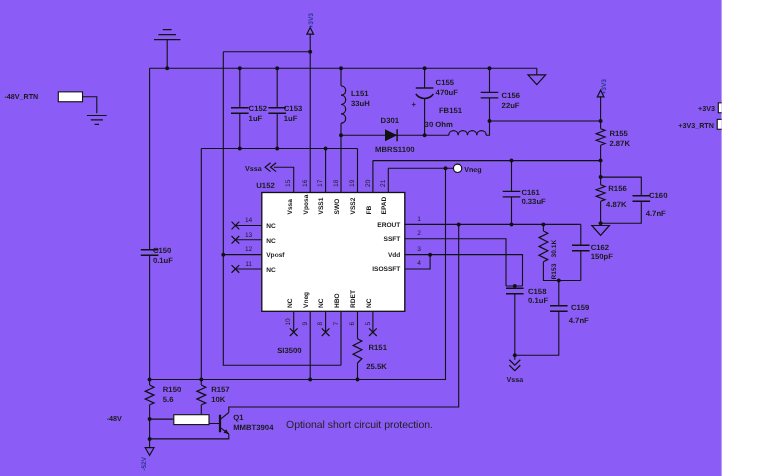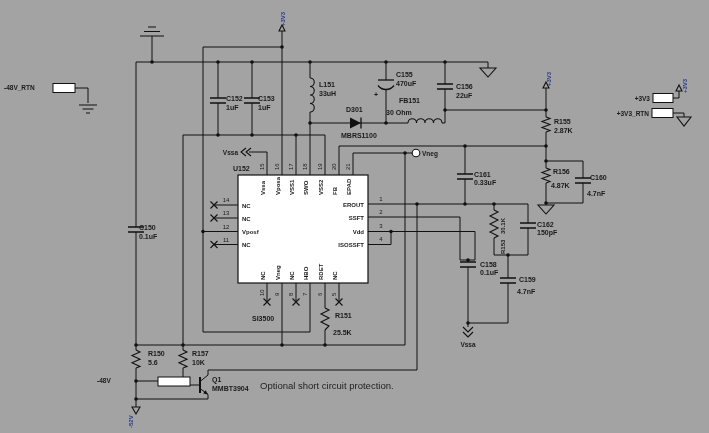--- a/index.html
+++ b/index.html
@@ -1,16 +1,16 @@
 <!DOCTYPE html>
 <html><head>
 <meta charset="utf-8">
 <style>
   html,body{margin:0;padding:0;background:#fff;}
-  .page{position:relative;width:709px;height:433px;background:#a3a3a3;overflow:hidden;
+  .page{position:relative;width:656px;height:433px;background:#8b5cf6;overflow:hidden;
         font-family:"Liberation Sans", sans-serif;}
   svg text{font-family:"Liberation Sans", sans-serif;fill:#1a1a1a;}
   .w{stroke:#111;stroke-width:1;fill:none;}
   .w2{stroke:#111;stroke-width:1.3;fill:none;}
   .sym{stroke:#111;stroke-width:1.1;fill:none;}
   .fillb{fill:#111;stroke:none;}
   .boxc{stroke:#111;stroke-width:1;fill:#fff;}
   .lbl{font-size:7px;font-weight:600;}
   .lbls{font-size:6px;font-weight:600;}
   .pnum{font-size:6px;font-weight:400;}

